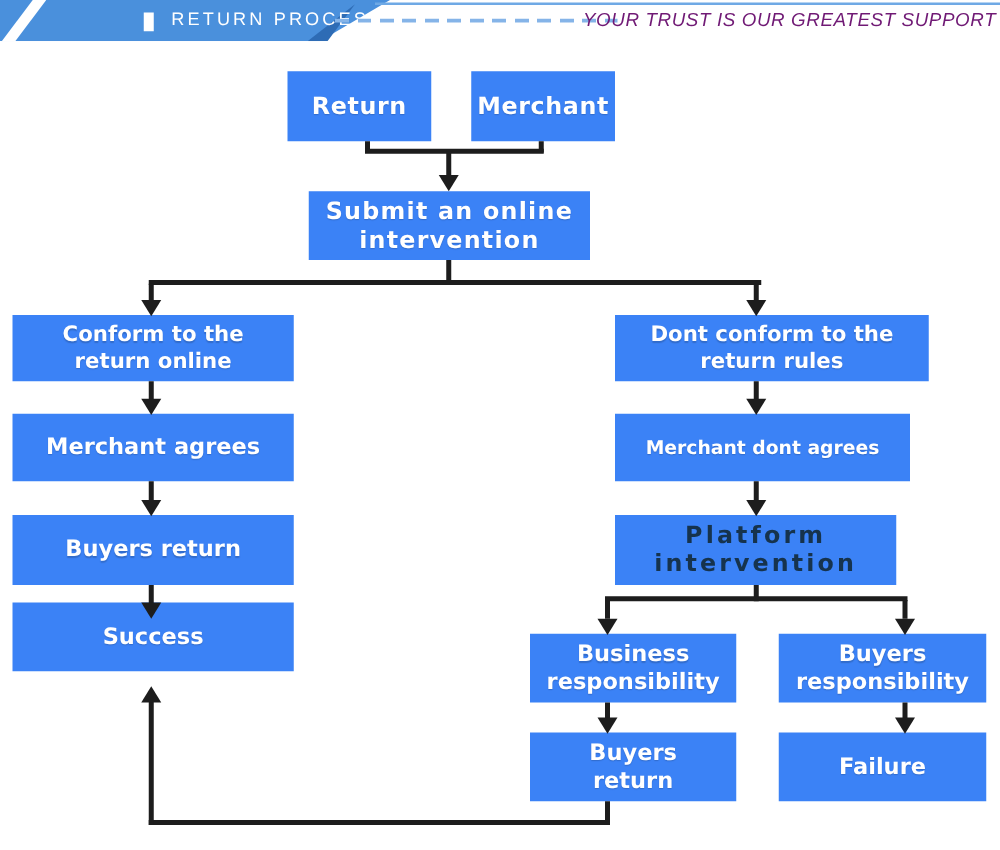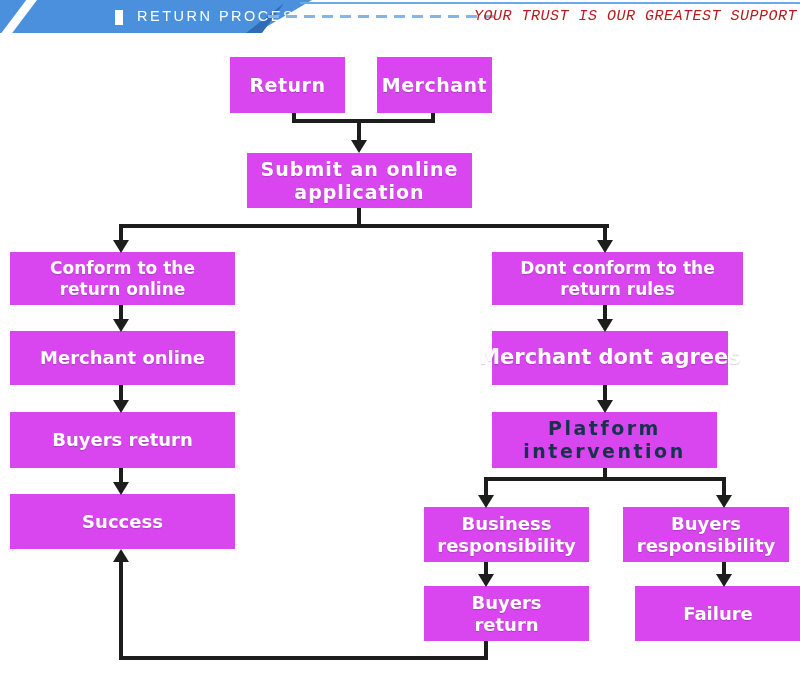--- a/index.html
+++ b/index.html
@@ -38,53 +38,53 @@
   .top-line{
     position:absolute;left:300px;top:2px;width:500px;height:2px;
     background:#6fa9e5;
   }
   .dashes{
     position:absolute;left:268px;top:15px;width:226px;height:3px;
     background:repeating-linear-gradient(90deg,#85b4e8 0 11px,transparent 11px 18px);
   }
   .slogan{
     position:absolute;right:3px;top:8px;
-    color:#b91c1c;font-size:15px;font-style:italic;letter-spacing:0.5px;
-    font-family:Liberation Mono, monospace;
+    color:#701a75;font-size:15px;font-style:italic;letter-spacing:0.5px;
+    font-family:Liberation Sans, sans-serif;
     white-space:nowrap;
   }
   
   .node{
     position:absolute;
-    background:#d946ef;color:#ffffff;
+    background:#3b82f6;color:#ffffff;
     display:flex;align-items:center;justify-content:center;
     text-align:center;font-weight:bold;line-height:1.2;
     text-shadow:0 1px 1px rgba(0,0,0,0.18);
   }
   .node .label{display:block;}
   .nowrap{white-space:nowrap;}
   #n-return            {left:230px;top:57px; width:115px;height:56px;font-size:19px;letter-spacing:0.5px;}
   #n-exchanges         {left:377px;top:57px; width:115px;height:56px;font-size:19px;letter-spacing:0.5px;}
   #n-submit            {left:247px;top:153px;width:225px;height:55px;font-size:19px;letter-spacing:1px;}
   #n-submit .label     {max-width:212px;}
   #n-conform           {left:10px; top:252px;width:225px;height:53px;font-size:17px;}
   #n-conform .label    {max-width:180px;}
   #n-merchant-agrees   {left:10px; top:331px;width:225px;height:54px;font-size:18px;}
   #n-buyers-return-l   {left:10px; top:412px;width:225px;height:56px;font-size:18px;}
-  #n-success           {left:10px; top:494px;width:225px;height:55px;font-size:18px;}
+  #n-success           {left:10px; top:482px;width:225px;height:55px;font-size:18px;}
   #n-dont-conform      {left:492px;top:252px;width:251px;height:53px;font-size:17px;}
   #n-dont-conform .label{max-width:212px;}
-  #n-merchant-dont     {left:492px;top:331px;width:236px;height:54px;font-size:21px;}
+  #n-merchant-dont     {left:492px;top:331px;width:236px;height:54px;font-size:15px;}
   #n-platform          {left:492px;top:412px;width:225px;height:56px;font-size:19px;letter-spacing:2.5px;
                         color:#16334d;text-shadow:none;text-align:center;}
   #n-business-resp     {left:424px;top:507px;width:165px;height:55px;font-size:18px;}
   #n-buyers-resp       {left:623px;top:507px;width:166px;height:55px;font-size:18px;}
   #n-buyers-return-b   {left:424px;top:586px;width:165px;height:55px;font-size:18px;}
   #n-buyers-return-b .label{max-width:100px;}
-  #n-failure           {left:623px;top:586px;width:166px;height:55px;font-size:18px;margin-left:12px;}
+  #n-failure           {left:623px;top:586px;width:166px;height:55px;font-size:18px;}
   
   .vl{position:absolute;width:4px;background:#1d1d1d;}
   .hl{position:absolute;height:4px;background:#1d1d1d;}
   .ah-down{position:absolute;width:0;height:0;
     border-left:8px solid transparent;border-right:8px solid transparent;
     border-top:13px solid #1d1d1d;}
   .ah-up{position:absolute;width:0;height:0;
     border-left:8px solid transparent;border-right:8px solid transparent;
     border-bottom:13px solid #1d1d1d;}
 </style>
@@ -102,27 +102,27 @@
   <div class="dashes"></div>
   <div class="slogan">YOUR TRUST IS OUR GREATEST SUPPORT</div>
 
   <div class="node" id="n-return">
     <span class="label nowrap">Return</span>
   </div>
   <div class="node" id="n-exchanges">
     <span class="label nowrap">Merchant</span>
   </div>
   <div class="node" id="n-submit">
-    <span class="label">Submit an online application</span>
+    <span class="label">Submit an online intervention</span>
   </div>
   <div class="node" id="n-conform">
     <span class="label">Conform to the return online</span>
   </div>
   <div class="node" id="n-merchant-agrees">
-    <span class="label nowrap">Merchant online</span>
+    <span class="label nowrap">Merchant agrees</span>
   </div>
   <div class="node" id="n-buyers-return-l">
     <span class="label nowrap">Buyers return</span>
   </div>
   <div class="node" id="n-success">
     <span class="label nowrap">Success</span>
   </div>
   <div class="node" id="n-dont-conform">
     <span class="label">Dont conform to the return rules</span>
   </div>

